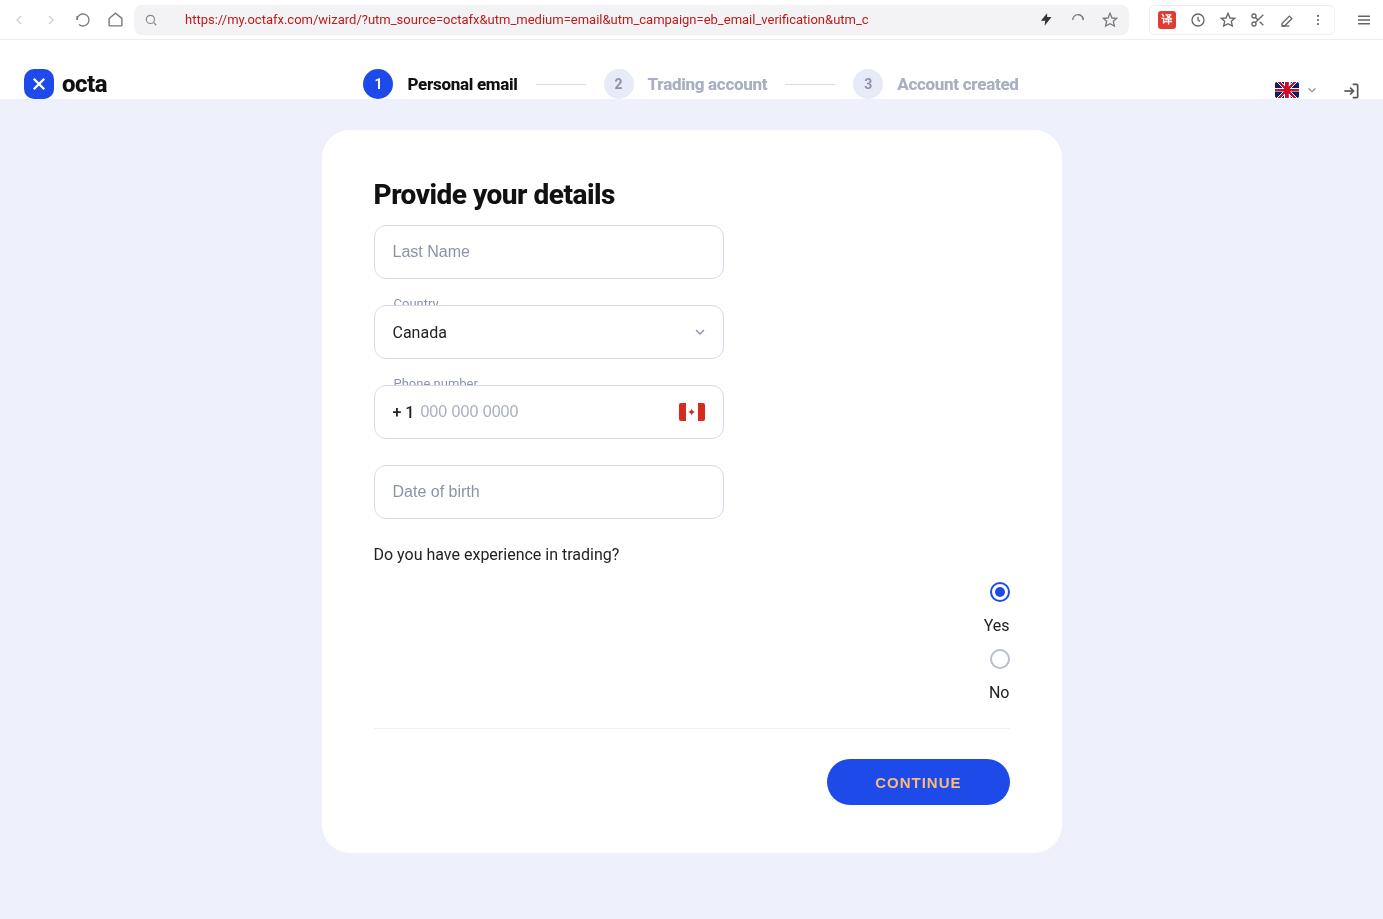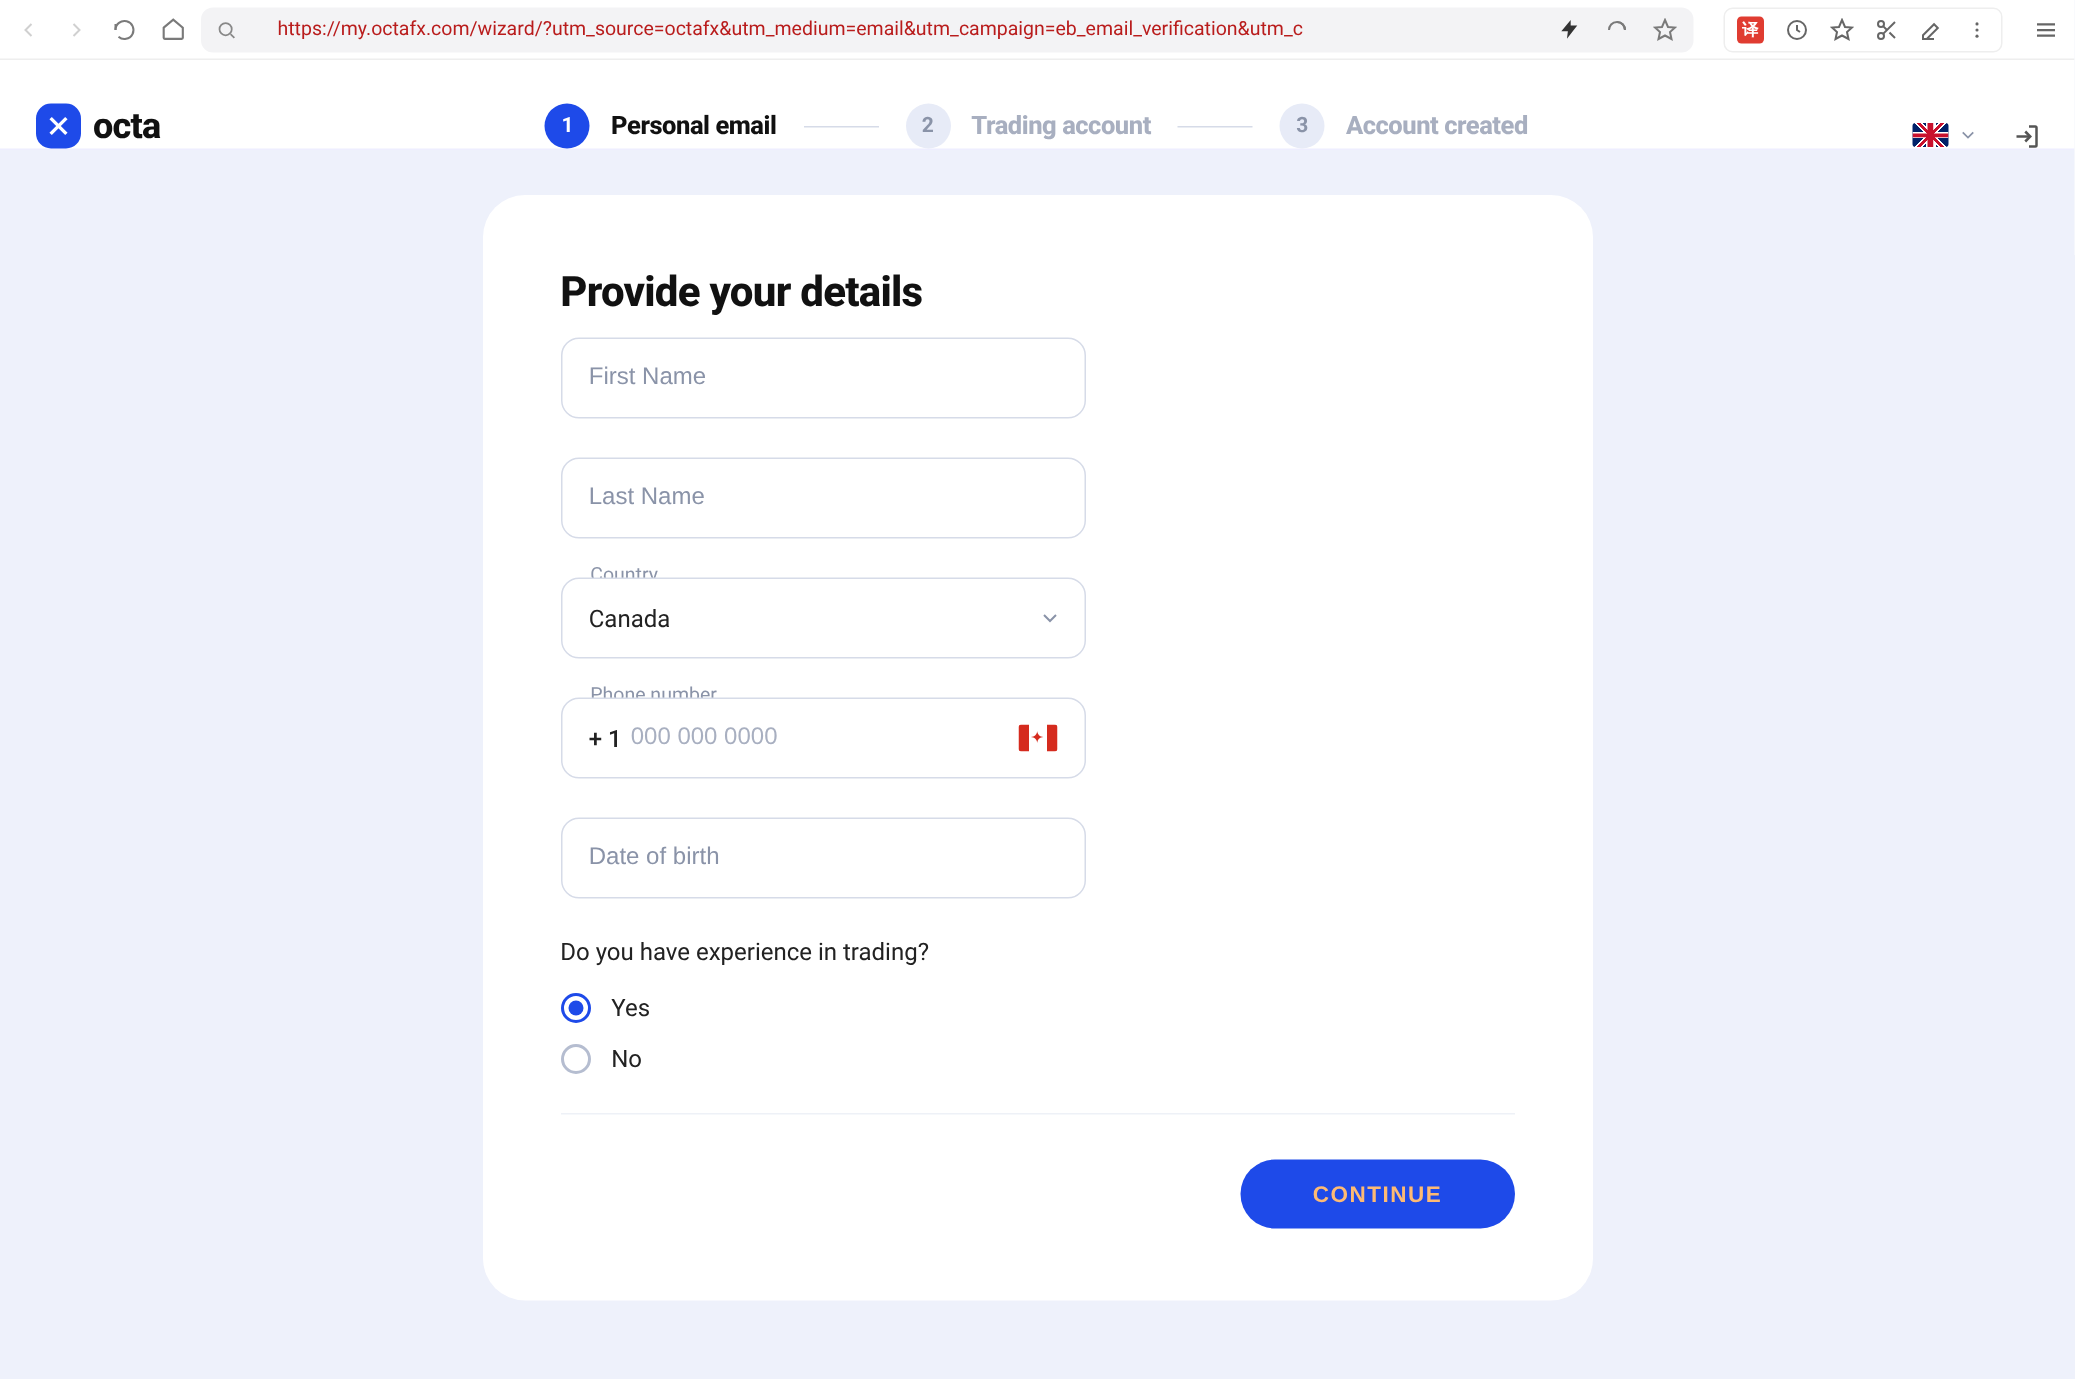--- a/index.html
+++ b/index.html
@@ -69,21 +69,21 @@
   .phone-wrap { position:relative; display:flex; align-items:center; width:100%; height:54px; border:1px solid #d6dbe8; border-radius:12px; padding: 0 18px; background:#fff;}
   .phone-prefix { font-size:16px; color:#222; font-weight:500; margin-right:6px; white-space:nowrap;}
   .phone-input { flex:1; border:none; outline:none; font-size:16px; color:#333; background:transparent; }
   .phone-input::placeholder { color:#a8afc0; }
   .flag-ca { width:26px; height:18px; background:#fff; position:relative; border-radius:2px; overflow:hidden; margin-left:8px;}
   .flag-ca::before, .flag-ca::after { content:""; position:absolute; top:0; bottom:0; width:7px; background:#d52b1e; }
   .flag-ca::before { left:0; } .flag-ca::after { right:0; }
   .flag-ca .leaf { position:absolute; left:50%; top:50%; transform:translate(-50%,-50%); color:#d52b1e; font-size:11px; line-height:1;}
 
   .question { font-size:16px; color:#222; margin: 10px 0 18px; }
-  .radio-row { display:flex; align-items:flex-start; gap:14px; margin-bottom:14px; cursor:pointer; }
+  .radio-row { display:flex; align-items:flex-end; gap:14px; margin-bottom:14px; cursor:pointer;flex-direction:column; }
   .radio { width:20px; height:20px; border:2px solid #b5bdd0; border-radius:50%; display:flex; align-items:center; justify-content:center; flex:0 0 auto;}
   .radio.checked { border-color:#1e4ae9; }
   .radio.checked::after { content:""; width:10px; height:10px; background:#1e4ae9; border-radius:50%; }
   .radio-label { font-size:16px; color:#222; }
 
   .divider { height:1px; background:#eef1f7; margin: 26px 0 30px; }
   .actions { display:flex; justify-content:flex-end; }
   .btn-primary { background:#1e4ae9; color:#fdba74; border:none; border-radius: 28px; height:46px; padding: 0 48px; font-size:15px; font-weight:800; letter-spacing:1px; cursor:pointer;text-align:right;}
 
   svg { display:block; }
@@ -237,23 +237,20 @@
           <polyline points="11 8 15 12 11 16"></polyline>
         </svg>
     </span>
   </div>
 </div>
 
 <div class="page">
   <div class="card">
     <h1>Provide your details</h1>
 
-    <div class="form-row">
-      <input class="input" type="text" placeholder="First Name" style="">
-    </div>
 
     <div class="form-row">
       <input class="input" type="text" placeholder="Last Name" style="">
     </div>
 
     <div class="form-row floating">
       <span class="float-label">Country</span>
       <div class="select-wrap">
         <div class="select-val">
           <span>Canada</span>

